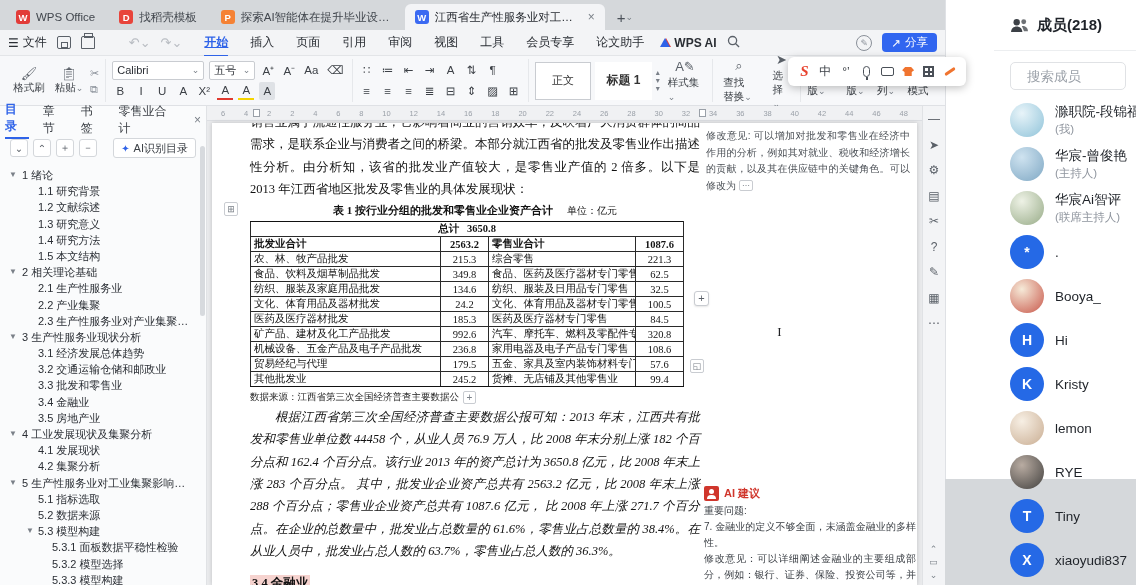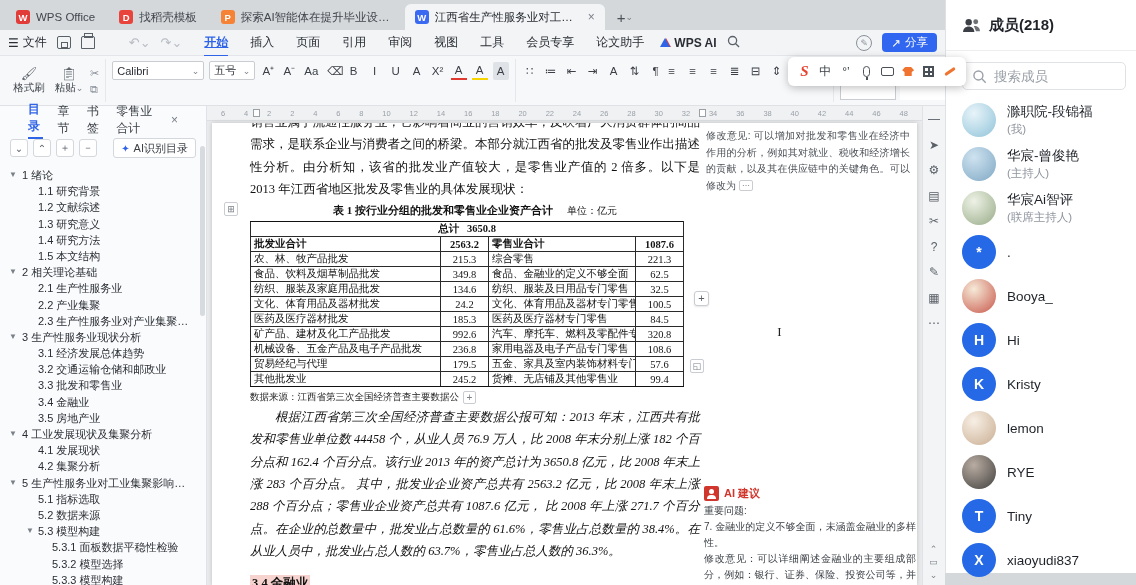--- a/index.html
+++ b/index.html
@@ -40,21 +40,21 @@
   .mi-item.active::after { content:""; position:absolute; left:10px; right:10px; bottom:-4px; height:2px; background:#2f63e8; }
   .wpsai { display:flex; align-items:center; gap:4px; font-size:12px; font-weight:bold; color:#2a2e34; margin-left:6px; }
   .ai-tri { width:0; height:0; border-left:5px solid transparent; border-right:5px solid transparent; border-bottom:9px solid #2f63e8; filter:drop-shadow(1px 0 0 #e23c39); }
   .msearch { margin-left:10px; color:#5a6068; }
   .mright { margin-left:auto; display:flex; align-items:center; gap:10px; }
   .inkring { width:16px; height:16px; border:1.2px solid #8a9099; border-radius:50%; color:#8a9099; font-size:9px; display:flex; align-items:center; justify-content:center; }
   .sharebtn { background:#3166f0; color:#fff; border-radius:4px; height:19px; padding:0 9px; font-size:11.5px; display:flex; align-items:center; gap:4px; }
 
   
   .toolbar { position:absolute; left:0; top:56px; width:945px; height:50px; background:#f7f8fa; border-bottom:1px solid #dfe1e5; display:flex; align-items:stretch; padding:3px 4px; }
-  .tgroup { display:flex; flex-direction:row; justify-content:space-between; padding:1px 6px; border-right:1px solid #e6e8eb; }
+  .tgroup { display:flex; flex-direction:column; justify-content:space-between; padding:1px 6px; border-right:1px solid #e6e8eb; }
   .trow { display:flex; align-items:center; gap:5px; height:21px; }
   .bigbtn { display:flex; flex-direction:column; align-items:center; justify-content:center; width:38px; font-size:10.5px; color:#3c4046; }
   .bigbtn .bicon { font-size:13px; color:#5a6068; }
   .selbox { border:1px solid #c9ccd1; background:#fff; border-radius:2px; font-size:11px; color:#2a2e34; display:flex; align-items:center; justify-content:space-between; padding:0 4px; height:19px; }
   .fname { width:92px; } .fsize { width:46px; }
   .tbtn { min-width:16px; height:18px; display:flex; align-items:center; justify-content:center; font-size:11.5px; color:#3c4046; padding:0 2px; }
   .tbtn.u-red { border-bottom:2.5px solid #e0392f; }
   .tbtn.u-yellow { border-bottom:2.5px solid #f5d400; }
   .tbtn.boxed { background:#dfe2e6; border-radius:2px; }
   .stylechip { border:1px solid #c9ccd1; background:#fff; width:64px; height:38px; display:flex; align-items:center; justify-content:center; font-size:11px; }
@@ -75,21 +75,21 @@
   .mi-shirt { width:12px; height:9px; background:#f0742f; clip-path:polygon(0 35%, 25% 0, 75% 0, 100% 35%, 80% 55%, 80% 100%, 20% 100%, 20% 55%); }
   .mi-grid { width:11px; height:11px; border:1.2px solid #4a5058; display:grid; grid-template-columns:1fr 1fr; }
   .mi-grid span { border:0.8px solid #4a5058; }
   .mi-pen { width:12px; height:3px; background:#f0742f; border-radius:2px; transform:rotate(-35deg); }
 
   
   .main { position:absolute; left:0; top:106px; width:945px; height:479px; background:#e9eaec; }
 
   
   .sidebar { position:absolute; left:0; top:0; width:207px; height:479px; background:#fafbfc; border-right:1px solid #e0e2e5; }
-  .sbtabs { display:flex; align-items:center; gap:14px; height:27px; padding:0 28px; font-size:12px; color:#3c4046; }
+  .sbtabs { display:flex; align-items:center; gap:14px; height:27px; padding:0 5px; font-size:12px; color:#3c4046; }
   .sbtab.active { color:#2f63e8; font-weight:bold; border-bottom:2px solid #2f63e8; padding-bottom:2px; }
   .sbclose { margin-left:2px; color:#7a8088; }
   .sbctrls { display:flex; align-items:center; gap:5px; height:30px; padding:0 10px; }
   .sqbtn { width:18px; height:18px; border:1px solid #d4d7db; border-radius:3px; background:#fff; display:flex; align-items:center; justify-content:center; font-size:10px; color:#5a6068; }
   .aiocr { margin-left:auto; border:1px solid #d4d7db; border-radius:3px; background:#fff; height:20px; padding:0 7px; font-size:11px; color:#3c4046; display:flex; align-items:center; gap:4px; }
   .aiocr .spark { color:#2f63e8; font-size:10px; }
   .otree { padding:4px 0 0 0; }
   .ol-item { height:16.2px; line-height:16.2px; font-size:11px; color:#2a2e34; white-space:nowrap; overflow:hidden; text-overflow:ellipsis; position:relative; padding-right:14px; }
   .ol-item .caret { position:absolute; font-size:8px; color:#7a8088; }
   .lv1 { padding-left:22px; } .lv1 .caret { left:9px; }
@@ -138,21 +138,21 @@
   .ai-person::after { content:""; position:absolute; left:3px; top:8.5px; width:9px; height:4.5px; border-radius:4px 4px 0 0; background:#fff; }
   .ai-title { color:#d0362c; font-weight:bold; font-size:11px; }
   .ai-body { font-size:10px; line-height:16px; color:#3c4046; text-align:justify; }
 
   
   .rail { position:absolute; left:922px; top:0; width:23px; height:479px; background:#f3f4f6; border-left:1px solid #e0e2e5; display:flex; flex-direction:column; align-items:center; padding-top:6px; gap:11.5px; }
   .rail-ic { color:#5a6068; font-size:12px; height:14px; line-height:14px; }
   .rail-bottom { position:absolute; left:922px; top:438px; width:23px; display:flex; flex-direction:column; align-items:center; gap:3px; color:#7a8088; font-size:9px; }
 
   
-  .members { position:absolute; left:945px; top:0; width:191px; height:573px; background:#fff; border-left:1px solid #dfe1e5; }
+  .members { position:absolute; left:945px; top:0; width:191px; height:479px; background:#fff; border-left:1px solid #dfe1e5;padding-left:48px; }
   .m-head { display:flex; align-items:center; gap:8px; height:50px; padding:0 0 0 16px; }
   .m-title { font-size:15px; font-weight:bold; color:#1f2329; }
   .m-div { height:1px; background:#eceef0; margin:0; }
   .m-search { margin:11px 10px 0 16px; height:28px; border:1px solid #e0e2e5; border-radius:5px; display:flex; align-items:center; gap:7px; padding:0 9px; }
   .m-search input { border:none; outline:none; width:110px; font-size:13.5px; color:#1f2329; background:transparent; font-family:"Liberation Sans", sans-serif; }
   .m-search input::placeholder { color:#9aa0a8; }
   .m-list { margin-top:8px; }
   .m-row { display:flex; align-items:center; gap:11px; height:44px; padding-left:16px; }
   .m-ava { width:34px; height:34px; border-radius:50%; flex:none; display:flex; align-items:center; justify-content:center; color:#fff; font-size:14px; font-weight:bold; }
   .m-names { display:flex; flex-direction:column; justify-content:center; }
@@ -486,21 +486,21 @@
                 </tr>
                 <tr>
                   <td>农、林、牧产品批发</td>
                   <td class="num">215.3</td>
                   <td>综合零售</td>
                   <td class="num">221.3</td>
                 </tr>
                 <tr>
                   <td>食品、饮料及烟草制品批发</td>
                   <td class="num">349.8</td>
-                  <td>食品、金融业的定义不够全面</td>
+                  <td>食品、医药及医疗器材专门零售</td>
                   <td class="num">62.5</td>
                 </tr>
                 <tr>
                   <td>纺织、服装及家庭用品批发</td>
                   <td class="num">134.6</td>
                   <td>纺织、服装及日用品专门零售</td>
                   <td class="num">32.5</td>
                 </tr>
                 <tr>
                   <td>文化、体育用品及器材批发</td>

